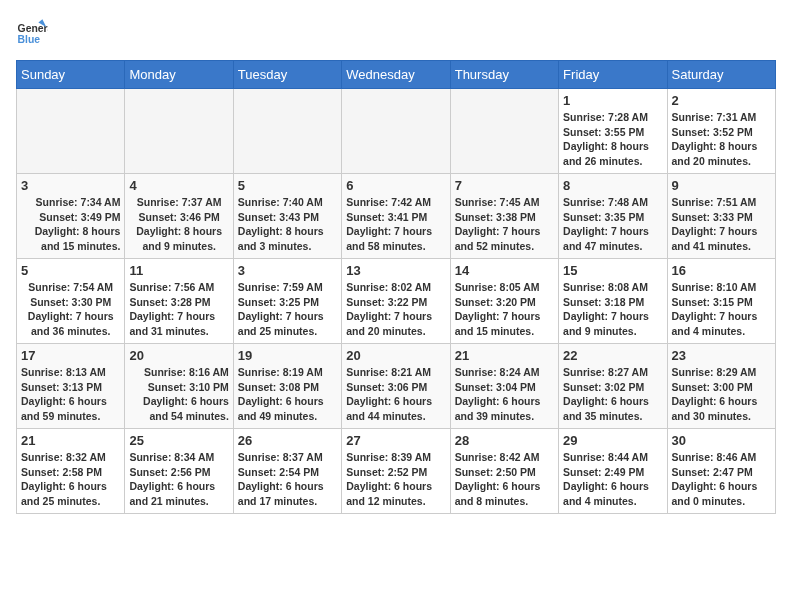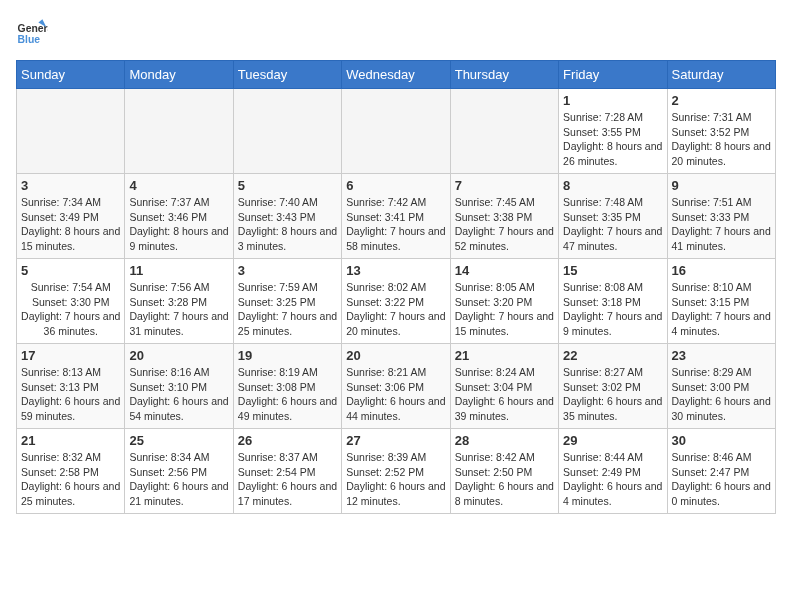--- a/index.html
+++ b/index.html
@@ -68,20 +68,21 @@
       font-size: 13px;
       font-weight: bold;
       color: #333;
       display: block;
       margin-bottom: 2px;
     }
     .day-info {
       color: #333;
       line-height: 1.4;
       font-size: 10.5px;
+      font-weight: bold;
     }
     .week-row td { height: 85px; }
   </style>
 </head>
 <body>
 
 <div class="header">
   <div class="logo">
     <svg class="logo-icon" viewBox="0 0 40 40">
       <text x="2" y="20" font-size="13" font-weight="bold" fill="#333">General</text>
@@ -123,27 +124,27 @@
         <td>
           <span class="day-number">2</span>
           <div class="day-info" style="white-space: pre-line;">Sunrise: 7:31 AM
 Sunset: 3:52 PM
 Daylight: 8 hours and 20 minutes.</div>
         </td>
       </tr>
       <tr class="week-row">
         <td>
           <span class="day-number">3</span>
-          <div class="day-info" style="white-space: pre-line;">Sunrise: 7:34 AM
+          <div class="day-info" style="white-space: pre-line; text-align: right;">Sunrise: 7:34 AM
 Sunset: 3:49 PM
 Daylight: 8 hours and 15 minutes.</div>
         </td>
         <td>
           <span class="day-number">4</span>
-          <div class="day-info" style="white-space: pre-line;">Sunrise: 7:37 AM
+          <div class="day-info" style="white-space: pre-line; text-align: center;">Sunrise: 7:37 AM
 Sunset: 3:46 PM
 Daylight: 8 hours and 9 minutes.</div>
         </td>
         <td>
           <span class="day-number">5</span>
           <div class="day-info" style="white-space: pre-line;">Sunrise: 7:40 AM
 Sunset: 3:43 PM
 Daylight: 8 hours and 3 minutes.</div>
         </td>
         <td>
@@ -217,21 +218,21 @@
       </tr>
       <tr class="week-row">
         <td>
           <span class="day-number">17</span>
           <div class="day-info" style="white-space: pre-line;">Sunrise: 8:13 AM
 Sunset: 3:13 PM
 Daylight: 6 hours and 59 minutes.</div>
         </td>
         <td>
           <span class="day-number">20</span>
-          <div class="day-info" style="white-space: pre-line;">Sunrise: 8:16 AM
+          <div class="day-info" style="white-space: pre-line; text-align: right;">Sunrise: 8:16 AM
 Sunset: 3:10 PM
 Daylight: 6 hours and 54 minutes.</div>
         </td>
         <td>
           <span class="day-number">19</span>
           <div class="day-info" style="white-space: pre-line;">Sunrise: 8:19 AM
 Sunset: 3:08 PM
 Daylight: 6 hours and 49 minutes.</div>
         </td>
         <td>

